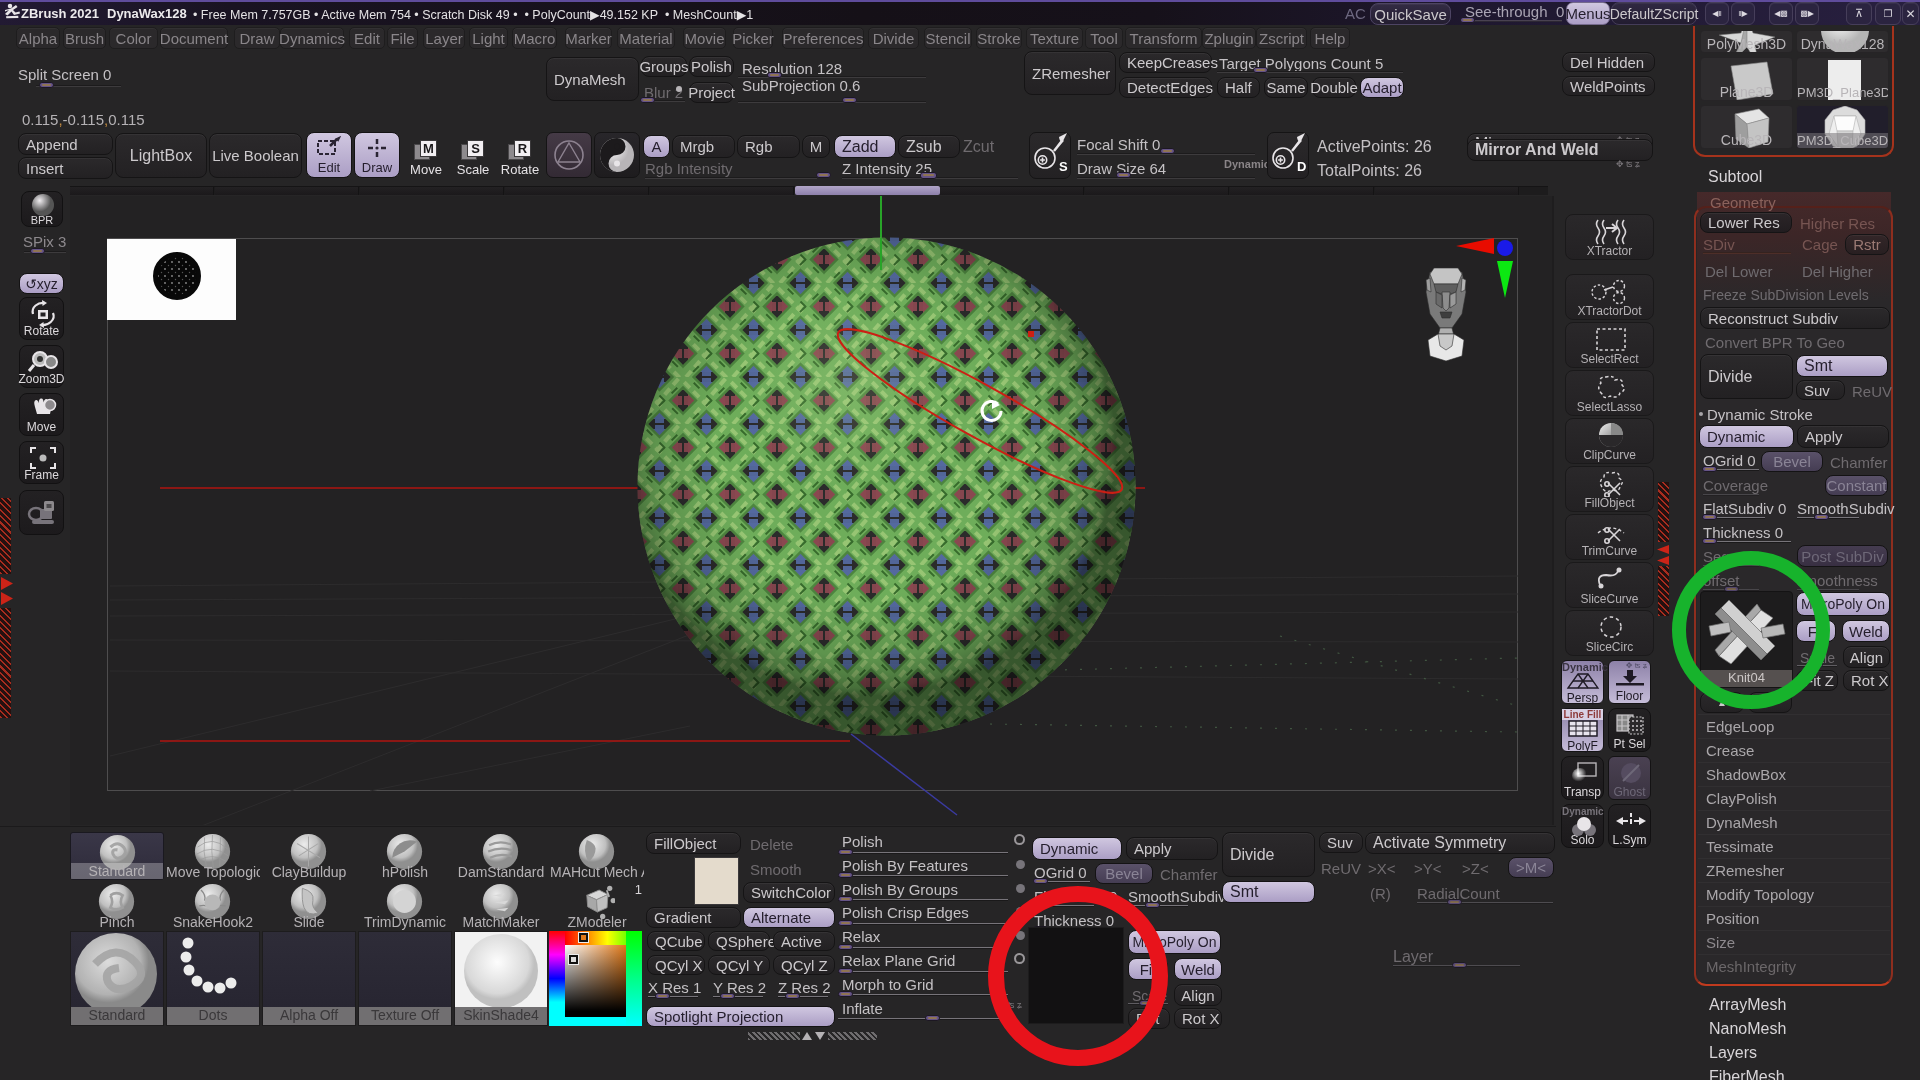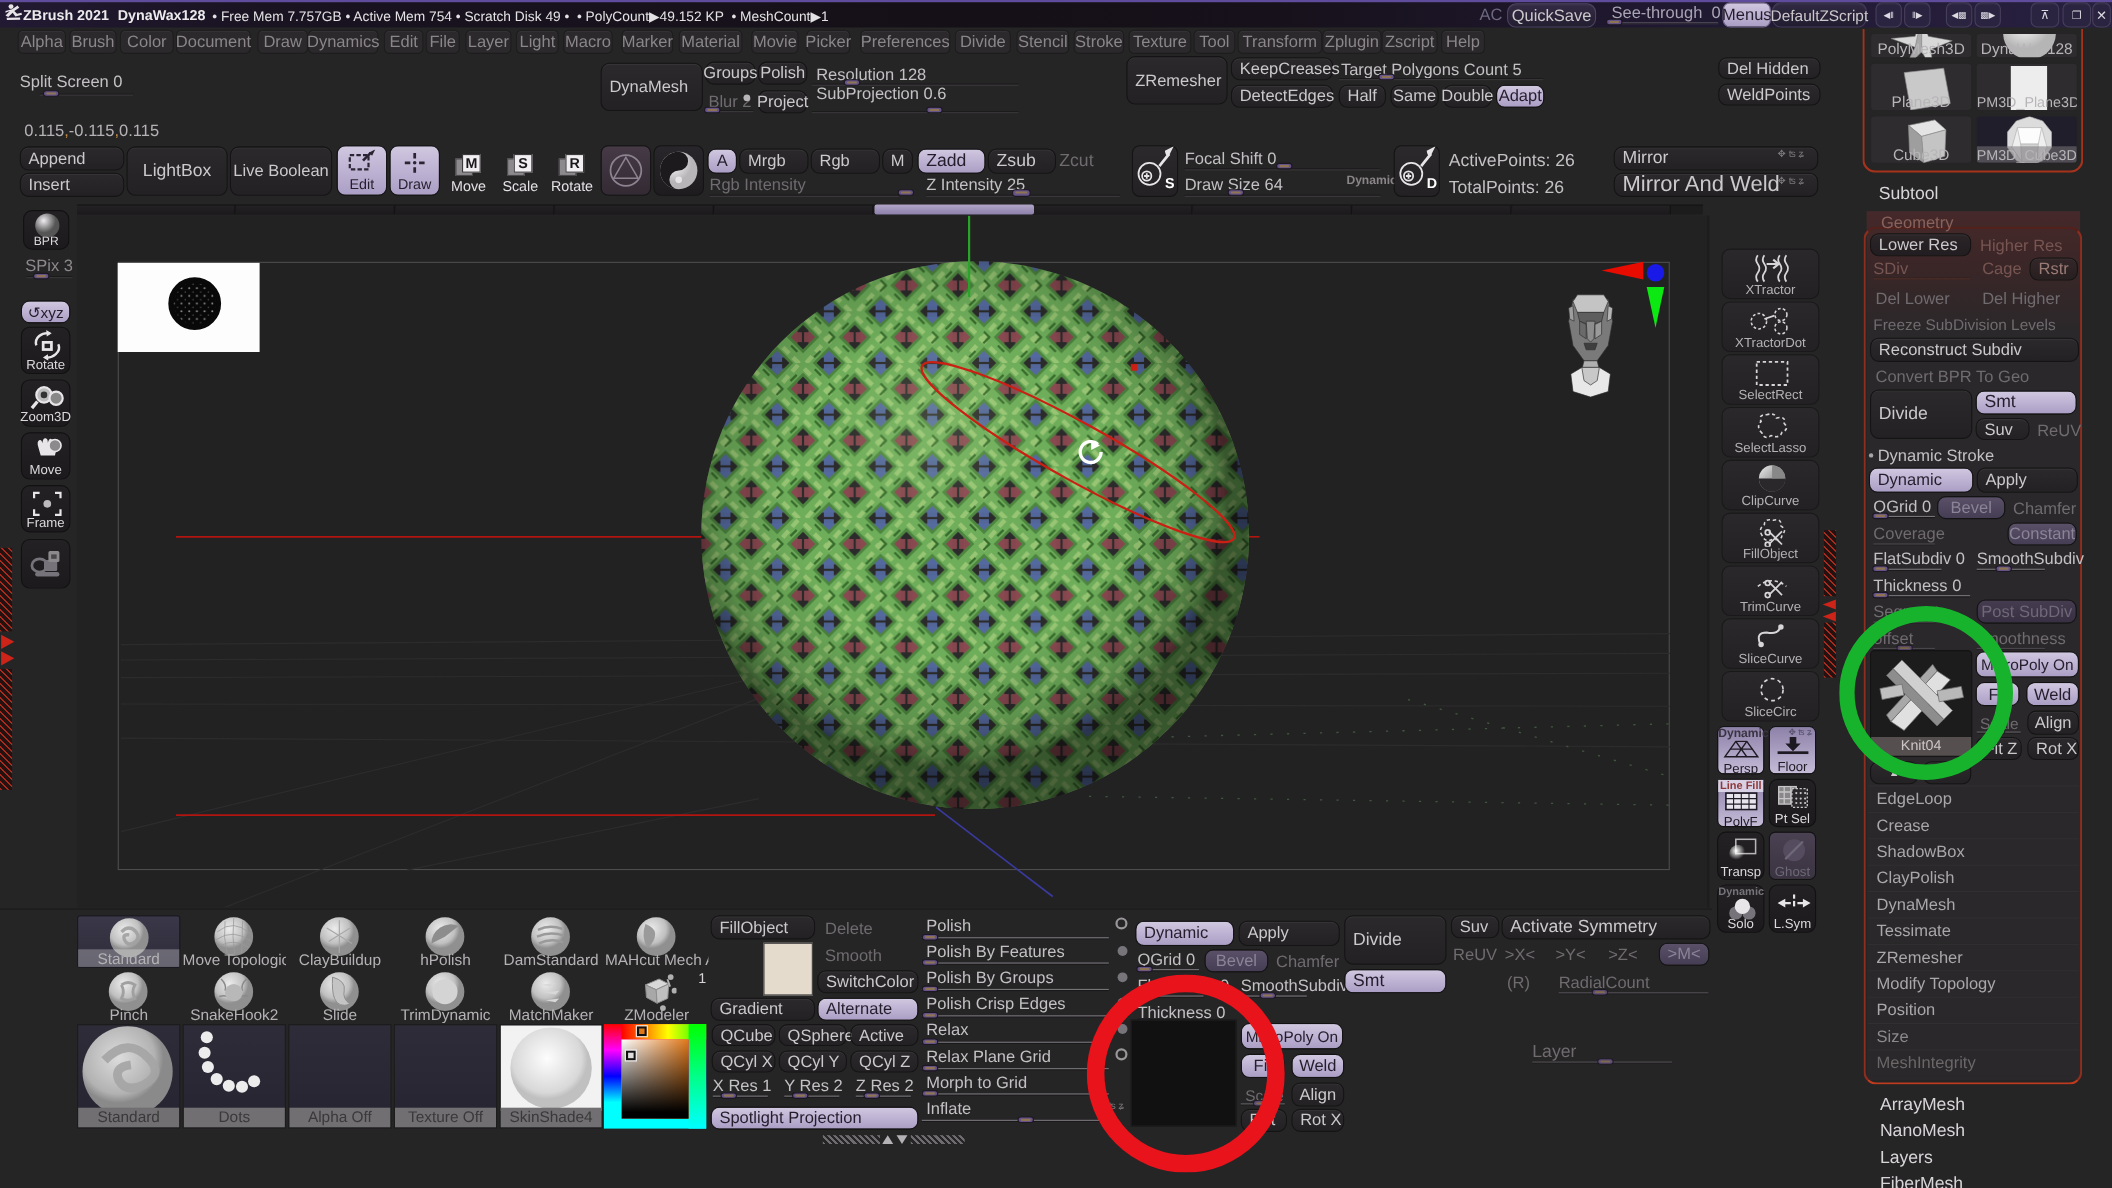--- a/index.html
+++ b/index.html
@@ -194,21 +194,21 @@
           <path d="M12.5 24.6 v4.8 M10.1 27 h4.8"></path>
           <path d="M24 18 C28 13 31 9 33 7" stroke-width="2.5"></path>
           <path d="M29 4 l8 -4 -4 8 c-1.5 1.5 -3.5 0.5 -4 -4z" fill="#e8e5e8" stroke="none"></path>
         </g>
         <text x="29" y="38" fill="#fff" font-size="13" font-weight="bold" font-family="Liberation Sans">D</text>
       </svg></div>
 <div class="lbl " style="left:1317px;top:138px;font-size:16px;">ActivePoints: 26</div>
 <div class="lbl " style="left:1317px;top:162px;font-size:16px;">TotalPoints: 26</div>
 <div class="btn " style="left:1467px;top:133px;width:186px;height:22px;font-size:16px;">Mirror</div>
 <div class="lbl" style="left:1616px;top:135px;color:#7a767a;font-size:9px;">✥ ʦ ʑ</div>
-<div class="btn " style="left:1467px;top:157px;width:186px;height:22px;font-size:20px;">Mirror And Weld</div>
+<div class="btn " style="left:1467px;top:139px;width:186px;height:22px;font-size:16px;font-weight:bold;">Mirror And Weld</div>
 <div class="lbl" style="left:1616px;top:159px;color:#7a767a;font-size:9px;">✥ ʦ ʑ</div>
 <div class="tbtn" style="left:21px;top:191px;width:42px;height:36px;">
       <svg style="position:absolute;top:1px;left:7px" width="28" height="26" viewBox="0 0 28 26">
         <defs>
           <radialGradient id="bpr" cx="0.35" cy="0.3">
             <stop offset="0" stop-color="#f0edf0"></stop>
             <stop offset="1" stop-color="#555"></stop>
           </radialGradient>
         </defs>
         <circle cx="14" cy="12" r="11" fill="url(#bpr)"></circle>
@@ -404,21 +404,21 @@
 <path d="M45 25 L61 25 L53 62 Z" fill="#0ce812"></path>
 </svg>
 </div>
 <div class="a" style="left:1552px;top:196px;width:2px;height:629px;background:#1e1d1e;"></div>
 <div class="hatch" style="left:1658px;top:482px;width:11px;height:60px;"></div>
 <svg class="a" style="left:1656px;top:544px" width="14" height="22">
       <path d="M13 1 L1 5.5 L13 10 Z" fill="#cc2418"></path>
       <path d="M13 12 L1 16.5 L13 21 Z" fill="#cc2418"></path>
     </svg>
 <div class="hatch" style="left:1658px;top:566px;width:11px;height:50px;"></div>
-<div class="tbtn" style="left:1565px;top:226px;width:89px;height:46px;padding-bottom:1px;font-size:12px;color:#b5b2b5;background:linear-gradient(#2a282a,#232123);border:1px solid #1a191a;align-items:center;">
+<div class="tbtn" style="left:1565px;top:214px;width:89px;height:46px;padding-bottom:1px;font-size:12px;color:#b5b2b5;background:linear-gradient(#2a282a,#232123);border:1px solid #1a191a;align-items:center;">
       <svg style="position:absolute;top:3px;left:26px" width="38" height="28" viewBox="0 0 38 28">
         <g stroke="#d8d5d8" fill="none" stroke-width="1.6">
           <path d="M6 2 q-3 4 0 8 q3 4 0 8 q-3 4 0 8"></path>
           <path d="M12 2 q-3 4 0 8 q3 4 0 8 q-3 4 0 8"></path>
           <path d="M26 2 q-3 4 0 8 q3 4 0 8 q-3 4 0 8"></path>
           <path d="M32 2 q-3 4 0 8 q3 4 0 8 q-3 4 0 8"></path>
           <path d="M14 10 L24 10" stroke-width="2"></path>
           <path d="M20 6 L25 10 L20 14" stroke-width="2"></path>
         </g>
       </svg>

